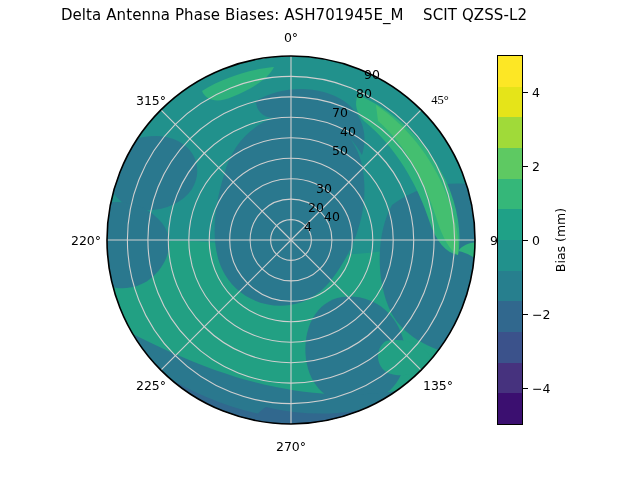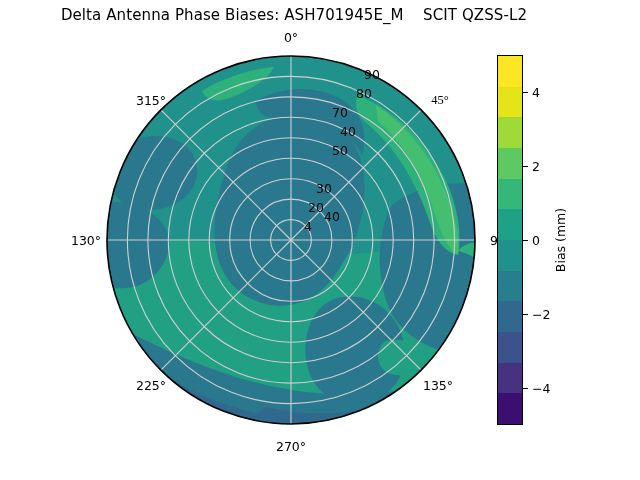--- a/index.html
+++ b/index.html
@@ -129,21 +129,21 @@
 
       <circle cx="185" cy="185" r="184" fill="none" stroke="#000000" stroke-width="1.6"></circle>
     </svg>
 
     <div class="ang" style="left:185px;  top:-18px;">0°</div>
     <div class="ang" style="left:334px;  top:45px;font-family:Liberation Serif, serif;">45°</div>
     <div class="ang" style="left:392px;  top:185px;">90</div>
     <div class="ang" style="left:332px;  top:330px;">135°</div>
     <div class="ang" style="left:185px;  top:391px;">270°</div>
     <div class="ang" style="left:45px;   top:330px;text-align:right;">225°</div>
-    <div class="ang" style="left:-20px;  top:185px;">130°</div>
+    <div class="ang" style="left:-20px;  top:185px;">220°</div>
     <div class="ang" style="left:45px;   top:45px;">315°</div>
 
     <div class="rad" style="left:202px; top:171px;">4</div>
     <div class="rad" style="left:210px; top:152px;">20</div>
     <div class="rad" style="left:218px; top:133px;">30</div>
     <div class="rad" style="left:226px; top:114px;margin-top:47px;">40</div>
     <div class="rad" style="left:234px; top:95px;">50</div>
     <div class="rad" style="left:242px; top:76px;">40</div>
     <div class="rad" style="left:234px; top:57px;">70</div>
     <div class="rad" style="left:258px; top:38px;">80</div>

